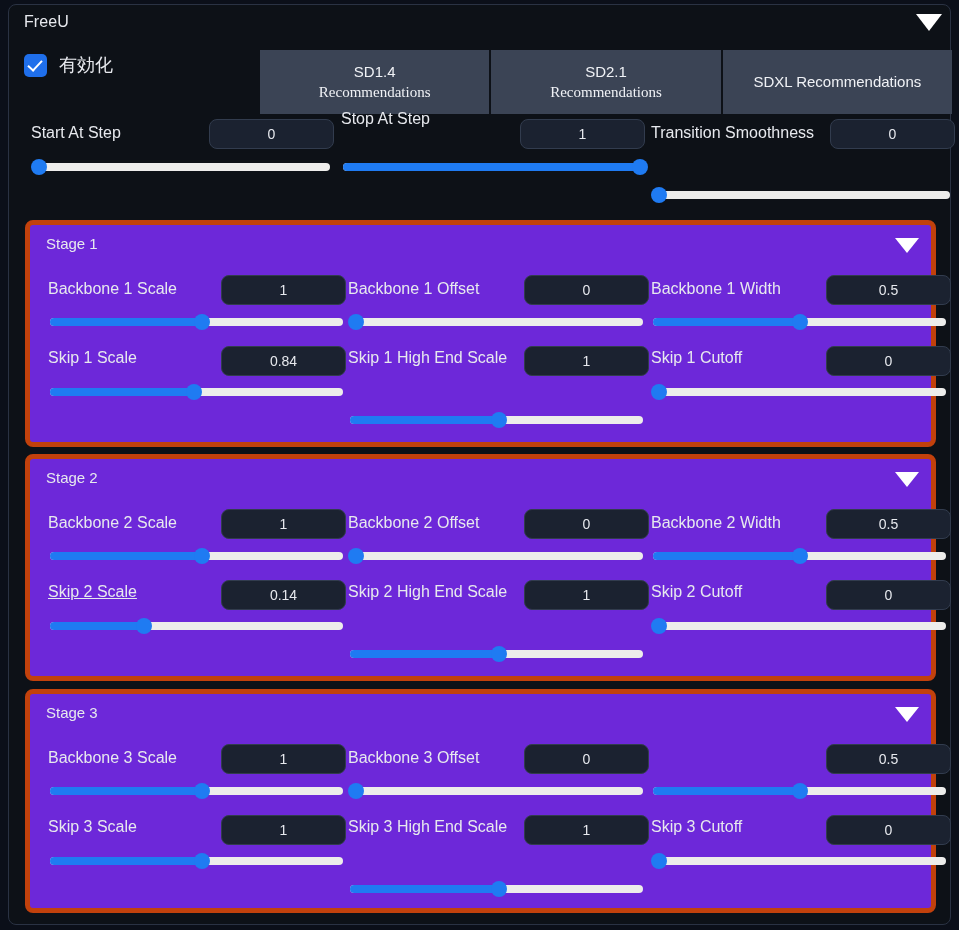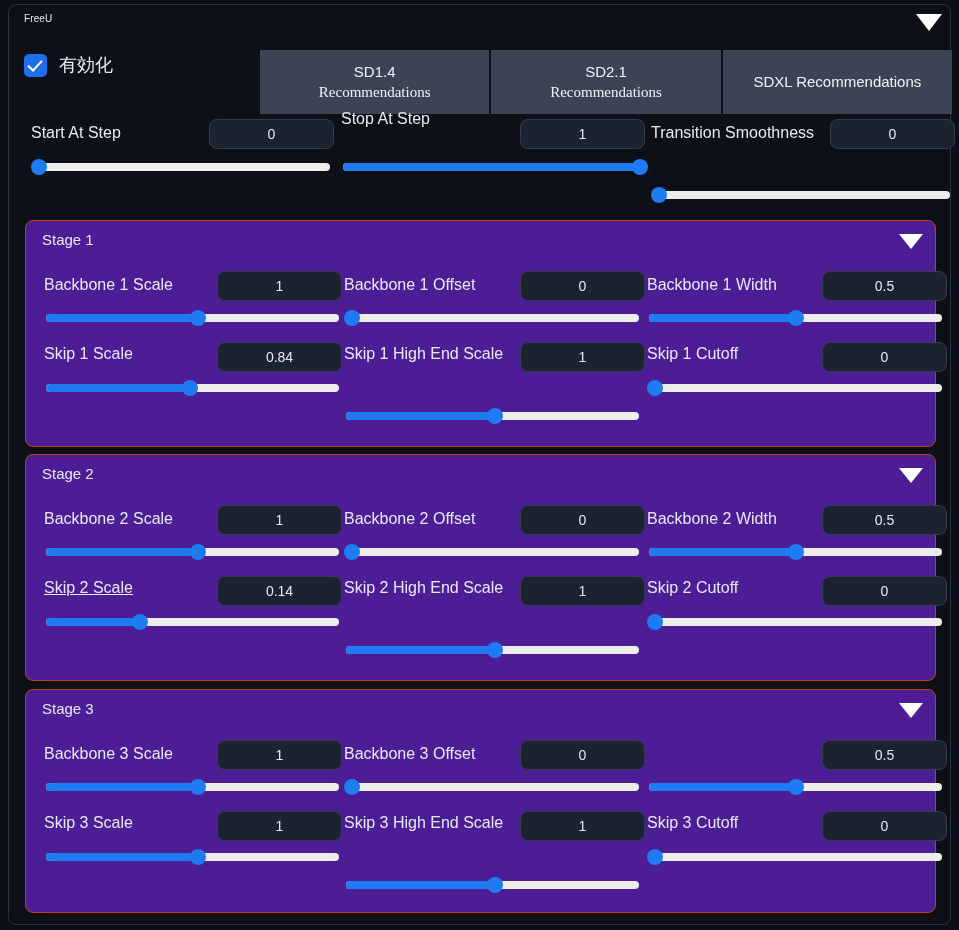--- a/index.html
+++ b/index.html
@@ -25,21 +25,21 @@
 
   
   .acc-header {
     position: absolute;
     left: 0; top: 0;
     width: 943px; height: 36px;
   }
   .acc-title {
     position: absolute;
     left: 15px; top: 8px;
-    font-size: 10px;
+    font-size: 16px;
     color: #e7e9ee;
     letter-spacing: .1px;
   }
   .acc-arrow {
     position: absolute;
     right: 10px; top: 9px;
     width: 0; height: 0;
     border-left: 13px solid transparent;
     border-right: 13px solid transparent;
     border-top: 17px solid #ffffff;
@@ -140,22 +140,22 @@
     margin-left: -8px;
     background: #1f7bf2;
     border-radius: 50%;
   }
 
   
   .stage {
     position: absolute;
     left: 16px;
     width: 911px;
-    background: #4c1d95;
-    border: 1px solid #c2410c;
+    background: #6d28d9;
+    border: 5px solid #c2410c;
     border-radius: 8px;
   }
   .stage-title {
     position: absolute;
     left: 16px; top: 10px;
     font-size: 15px;
     color: #e7e9ee;
   }
   .stage-arrow {
     position: absolute;

